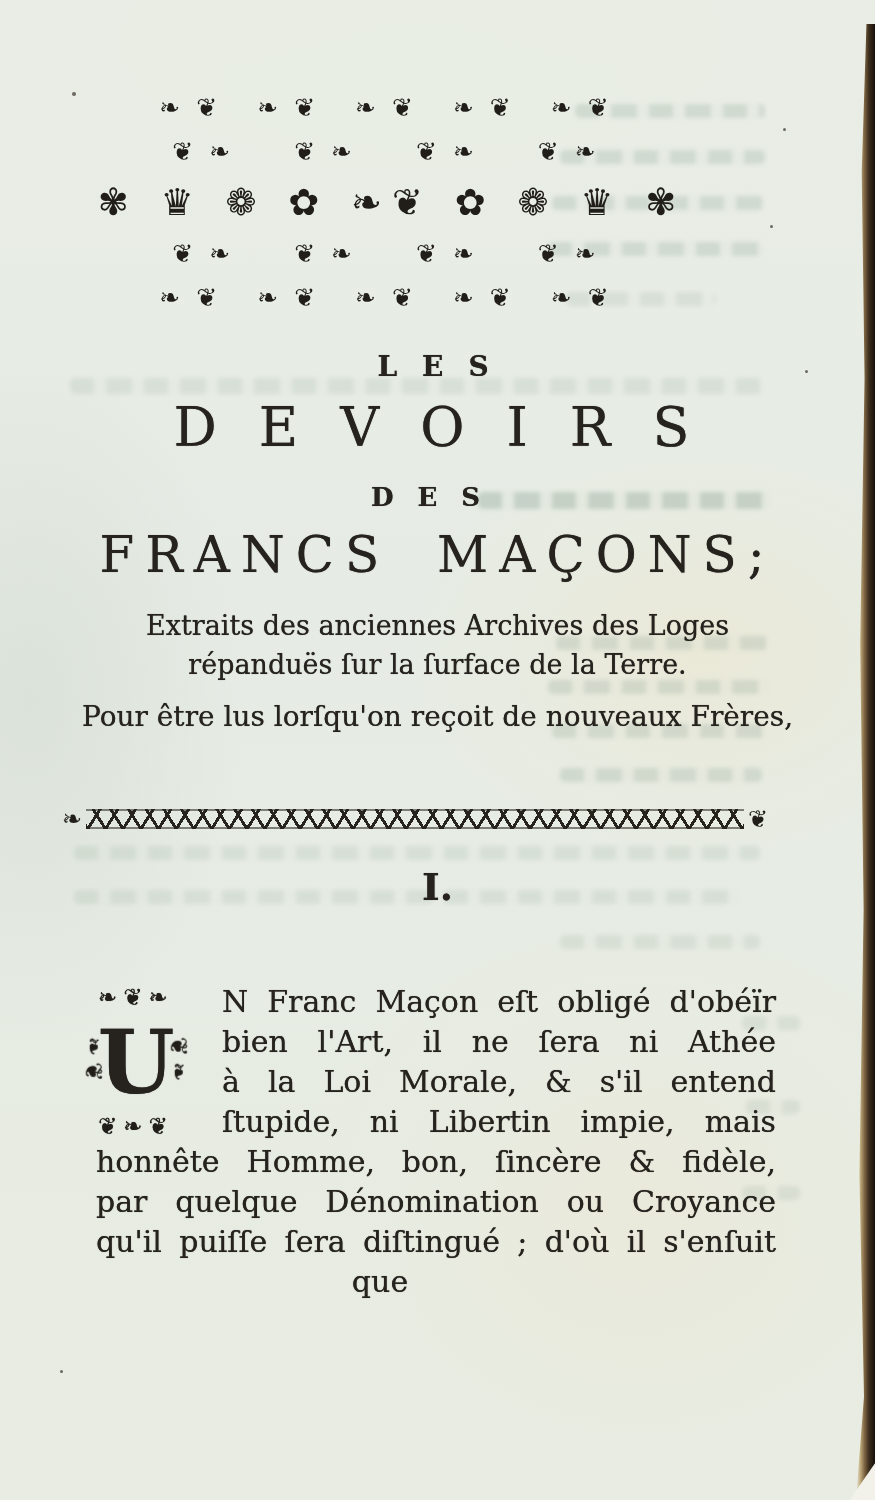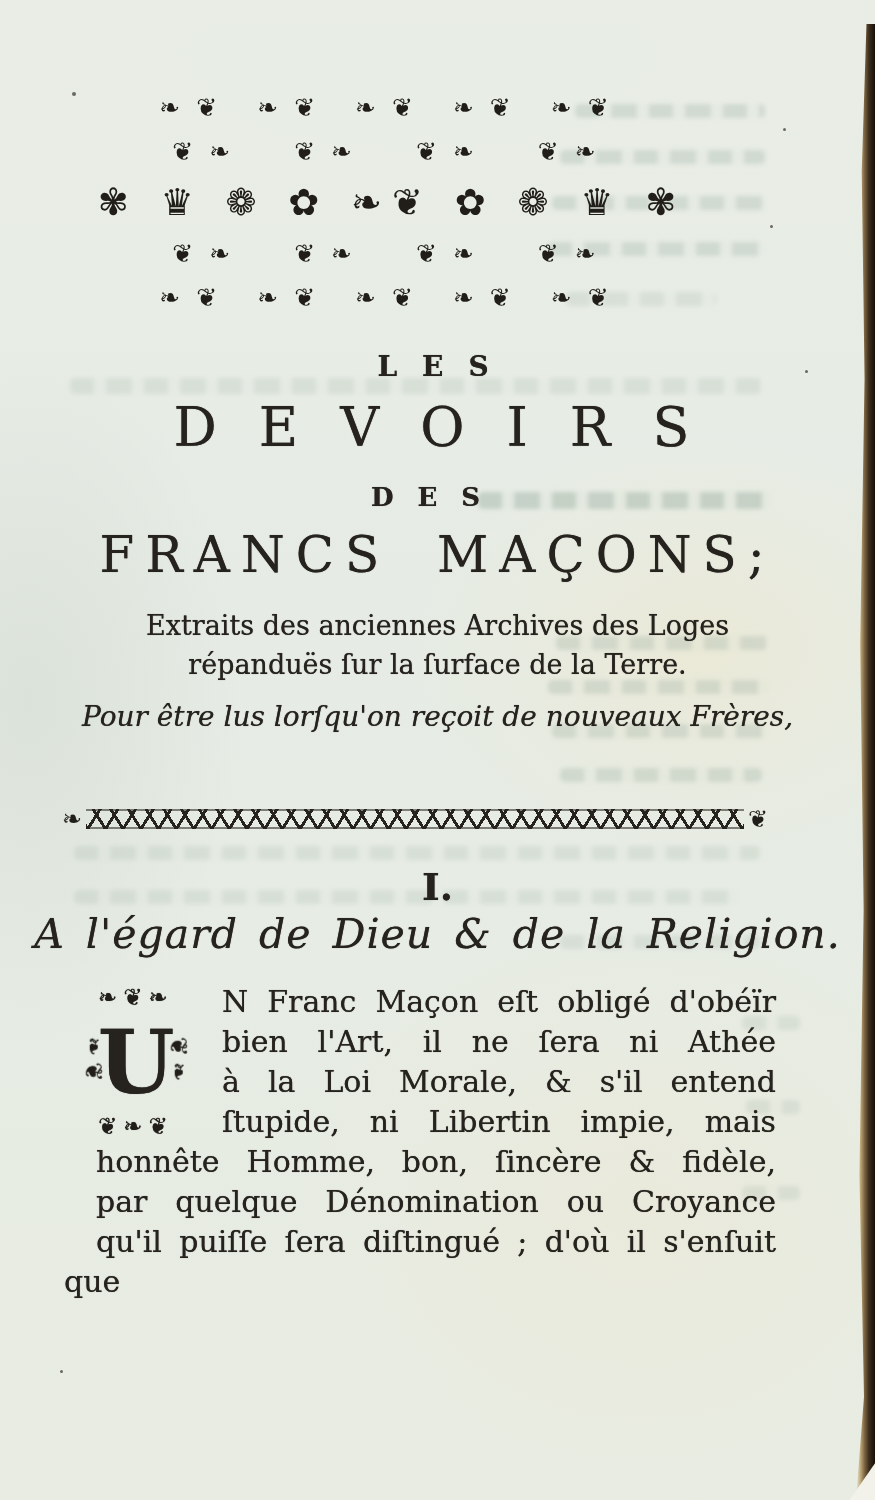--- a/index.html
+++ b/index.html
@@ -29,21 +29,21 @@
   .hp-row{ line-height:44px; font-size:25px; letter-spacing:16px; white-space:pre; }
   .hp-row.mid{ line-height:58px; font-size:37px; letter-spacing:10px; }
 
   
   .t-les     { top:350px; font-size:28px; letter-spacing:25px; font-weight:bold;margin-left:8px; }
   .t-devoirs { top:396px; font-size:54px; letter-spacing:42px; font-weight:normal; text-indent:30px; }
   .t-des     { top:482px; font-size:26px; letter-spacing:24px; font-weight:bold; }
   .t-macons  { top:526px; font-size:50px; letter-spacing:11px; word-spacing:20px; font-weight:normal; }
 
   .subtitle  { top:606px; font-size:27px; line-height:39px; }
-  .epigraph  { top:697px; font-size:28px; line-height:39px; font-style:italic; }
+  .epigraph  { top:697px; font-size:28px; line-height:39px; }
 
   
   .divider{
     position:absolute; left:62px; top:806px; width:706px; height:26px;
     display:flex; align-items:center;
   }
   .divider .tip{ font-family:"DejaVu Sans",sans-serif; font-size:24px; line-height:26px; color:#211e1a; }
   .divider .band{
     flex:1; height:20px; margin:0 4px;
     background:
@@ -73,21 +73,21 @@
   }
   .dropbox .orn.top   { left:0; right:0; top:-2px; }
   .dropbox .orn.bottom{ left:0; right:0; bottom:-2px; }
   .dropbox .orn.left  { left:2px;  top:50%; transform:translateY(-50%) rotate(90deg); transform-origin:center; }
   .dropbox .orn.right { right:2px; top:50%; transform:translateY(-50%) rotate(90deg); transform-origin:center; }
   .dropcap{
     position:absolute; left:0; right:0; top:24px;
     font-size:88px; line-height:100px; font-weight:bold;
   }
   .bline{ text-align:justify; text-align-last:justify;margin-left:32px; }
-  .catchword{ text-align:left; padding-right:80px; }
+  .catchword{ text-align:center; padding-right:80px; }
 
   
   .bleed{
     position:absolute; height:14px; border-radius:5px;
     background:repeating-linear-gradient(90deg,
       rgba(146,168,152,.55) 0 24px, rgba(146,168,152,.06) 24px 36px,
       rgba(140,162,150,.5) 36px 62px, rgba(146,168,152,.06) 62px 74px);
     filter:blur(2.1px); opacity:.5;
   }
   .bleed.strong{ opacity:.72; }
@@ -151,21 +151,20 @@
     <div>Pour être lus lorſqu'on reçoit de nouveaux Frères,</div>
   </div>
 
   <div class="divider">
     <span class="tip">❧</span>
     <span class="band"></span>
     <span class="tip">❦</span>
   </div>
 
   <div class="abs ink sec-num">I.</div>
-  <div class="abs ink sec-head">A l'égard de Dieu &amp; de la Religion.</div>
 
   <div class="bodytext ink">
     <div class="dropbox">
       <span class="orn top">❧❦❧</span>
       <span class="orn left">❧❦</span>
       <span class="dropcap">U</span>
       <span class="orn right">❦❧</span>
       <span class="orn bottom">❦❧❦</span>
     </div>
     <div class="bline">N Franc Maçon eſt obligé d'obéïr</div>

